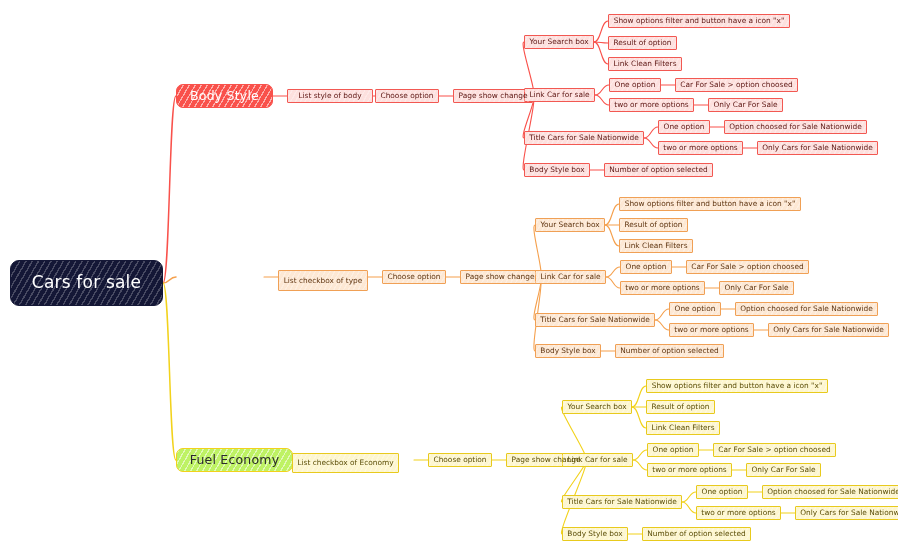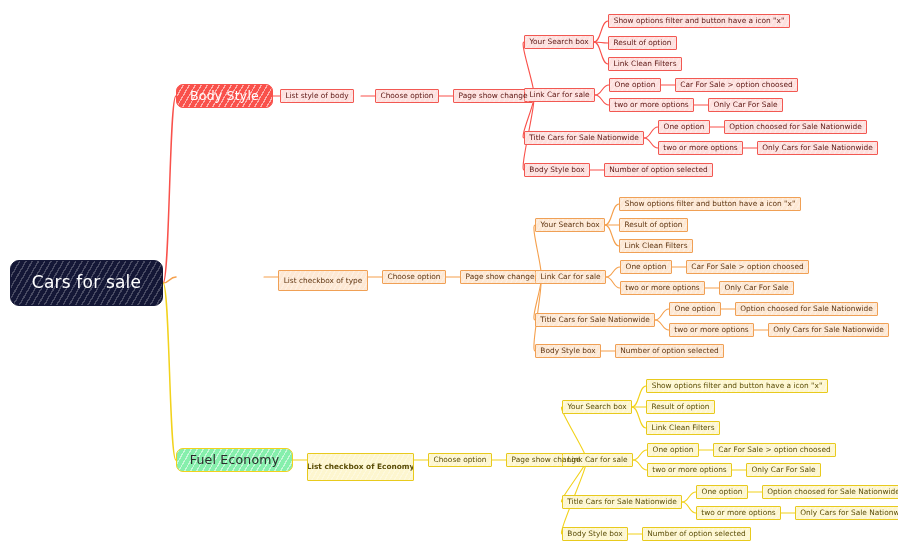--- a/index.html
+++ b/index.html
@@ -64,21 +64,21 @@
   
   .n-branch{
     border-radius:7px;
     font-size:12.5px;
     letter-spacing:.2px;
     border-width:1.5px;
     border-style:solid;
   }
   .n-branch.red{background:#f9514b;border-color:#f9514b;color:#ffffff;}
   .n-branch.orange{background:#f5a04d;border-color:#f5a04d;color:#2a2a2a;}
-  .n-branch.yellow{background:#86efac;border-color:#f2d21b;color:#2a2a2a;}
+  .n-branch.yellow{background:#bef264;border-color:#f2d21b;color:#2a2a2a;}
 
   
   .n-pill{
     border-width:1px;border-style:solid;border-radius:1px;
     font-size:7.4px;
     padding:0 5px;
   }
   .n-pill.red{background:#fde0de;border-color:#f25852;color:#5c1512;}
   .n-pill.orange{background:#fde8d4;border-color:#f0a055;color:#5e3410;}
   .n-pill.yellow{background:#fdf6cf;border-color:#e8ca1d;color:#5a4d07;}
@@ -150,21 +150,21 @@
       <path d="M628 534 L642 534" fill="none" stroke="#f2d21b" stroke-width="1.1" stroke-linecap="round"></path>
     </svg>
 <div class="node n-branch red" style="left: 176px; top: 84px; width: 97px; height: 24px;">
       <span class="hatch-lite"></span>
       <span class="txt">Body Style</span>
     </div>
     <div class="node n-root" style="left: 10px; top: 260px; width: 153px; height: 46px;">
       <span class="hatch-dark"></span>
       <span class="txt">Cars for sale</span>
     </div>
-    <div class="node n-pill red" style="left: 280px; top: 89px; width: 74px; height: 14px;">
+    <div class="node n-pill red" style="left: 287px; top: 89px; width: 86px; height: 14px;">
       <span class="hatch"></span>
       <span class="txt">List style of body</span>
     </div>
     <div class="node n-pill red" style="left: 375px; top: 89px; width: 64px; height: 14px;">
       <span class="hatch"></span>
       <span class="txt">Choose option</span>
     </div>
     <div class="node n-pill red" style="left: 453px; top: 89px; width: 80px; height: 14px;">
       <span class="hatch"></span>
       <span class="txt">Page show change</span>
@@ -306,21 +306,21 @@
       <span class="txt">Body Style box</span>
     </div>
     <div class="node n-pill orange" style="left: 615px; top: 344px; width: 109px; height: 14px;">
       <span class="hatch"></span>
       <span class="txt">Number of option selected</span>
     </div>
     <div class="node n-branch yellow" style="left: 176px; top: 448px; width: 117px; height: 24px;">
       <span class="hatch-lite"></span>
       <span class="txt">Fuel Economy</span>
     </div>
-    <div class="node n-pill yellow" style="left: 307px; top: 453px; width: 107px; height: 28px; font-weight: bold;">
+    <div class="node n-pill yellow" style="left: 292px; top: 453px; width: 107px; height: 20px;">
       <span class="hatch"></span>
       <span class="txt">List checkbox of Economy</span>
     </div>
     <div class="node n-pill yellow" style="left: 428px; top: 453px; width: 64px; height: 14px;">
       <span class="hatch"></span>
       <span class="txt">Choose option</span>
     </div>
     <div class="node n-pill yellow" style="left: 506px; top: 453px; width: 80px; height: 14px;">
       <span class="hatch"></span>
       <span class="txt">Page show change</span>

